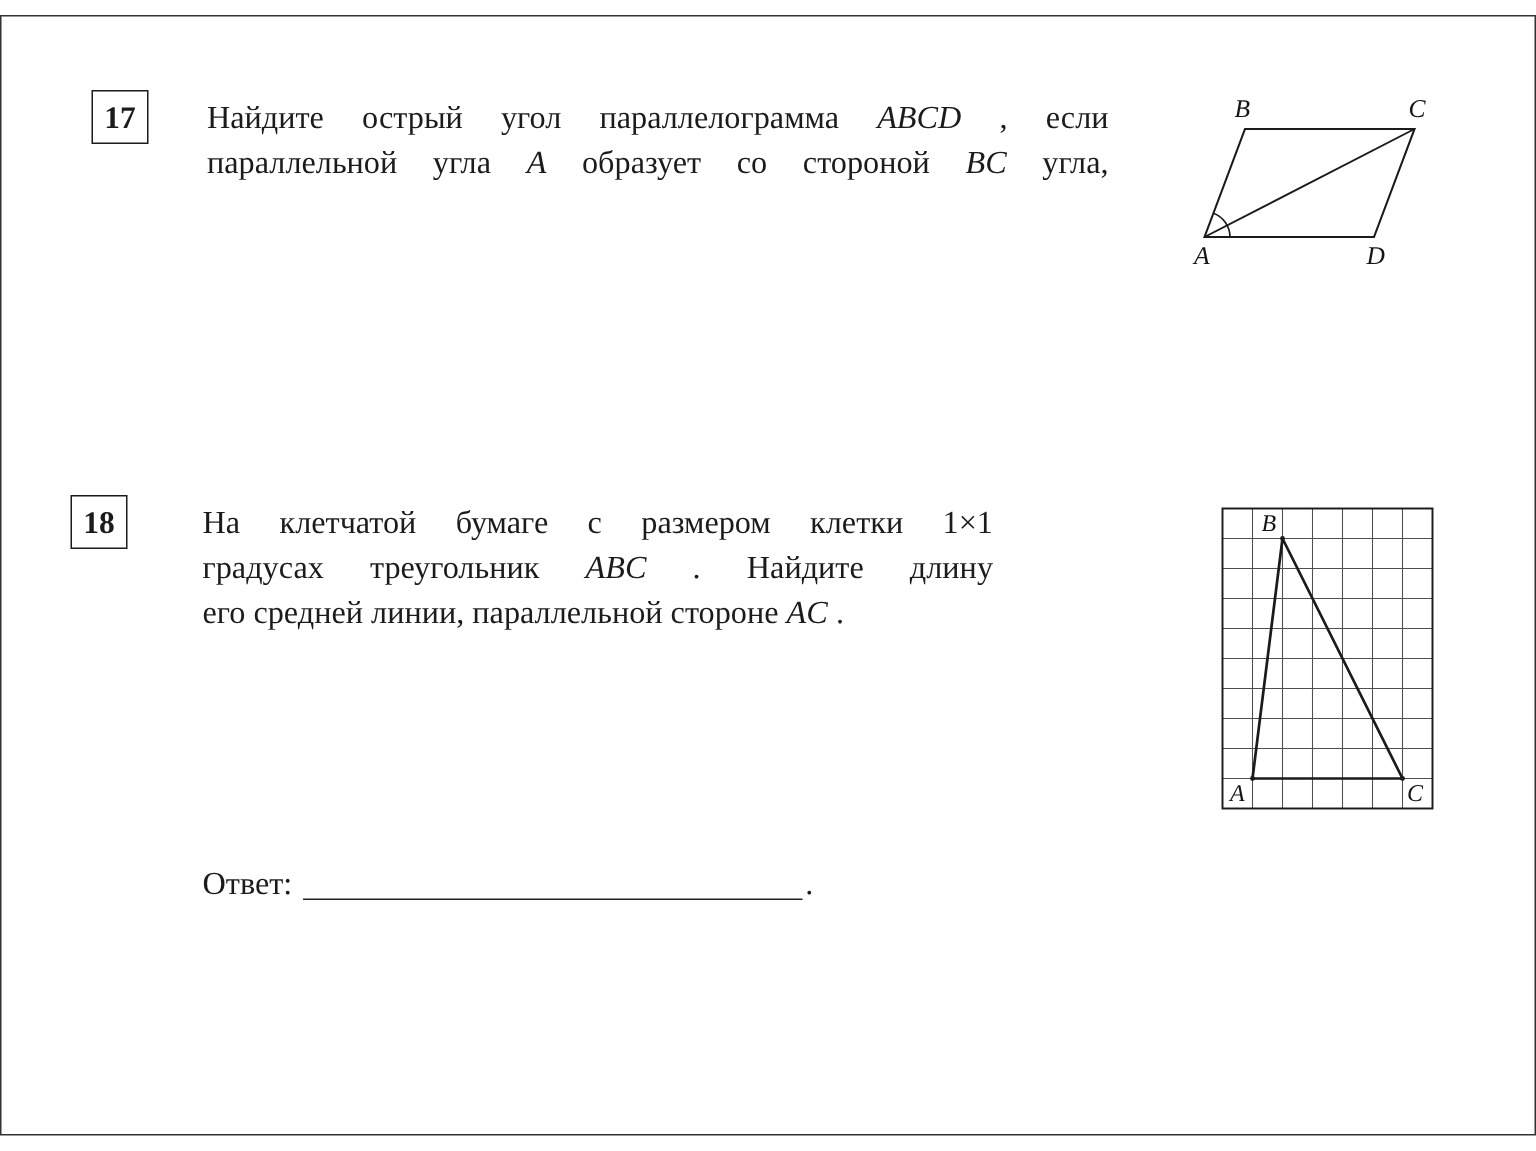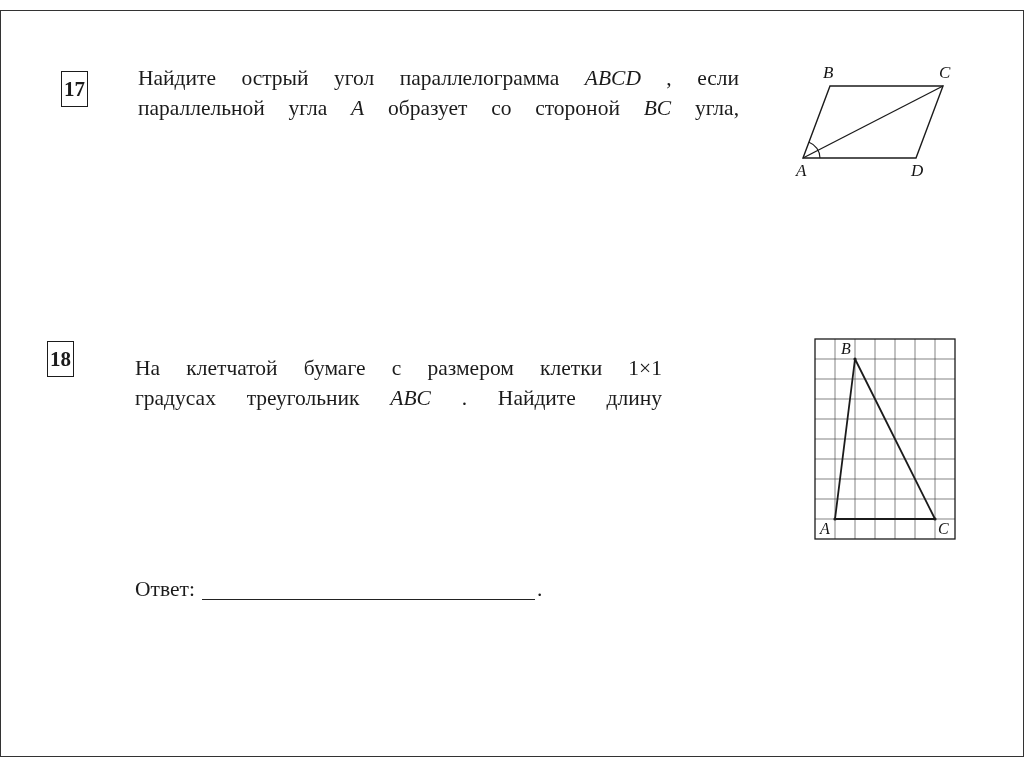--- a/index.html
+++ b/index.html
@@ -11,39 +11,38 @@
     color:#1b1b1b;
     overflow:hidden;
   }
   .frame {
     position:absolute; left:0; right:0; top:10px; bottom:10px;
     border:1px solid #333333;
     pointer-events:none;
   }
   .numbox {
     position:absolute;
-    width:27px; height:36px;
+    width:38px; height:36px;
     border:1.6px solid #1b1b1b;
     display:flex; align-items:center; justify-content:center;
     font-weight:bold; font-size:21px;
     background:#fff;
-    margin-top:11px;
   }
   #box17 { left:61px; top:60px; }
   #box18 { left:47px; top:330px; }
 
   .ptext {
     position:absolute;
     font-size:21.5px;
     line-height:30px;
     color:#1b1b1b;
     font-family:Liberation Serif, serif;
   }
   #p17text { left:138px; top:63px; width:601px; }
-  #p18text { left:135px; top:353px; width:527px; }
+  #p18text { left:135px; top:333px; width:527px; }
 
   .jline { text-align:justify; text-align-last:justify; white-space:normal; }
   .jline.last { text-align:justify; text-align-last:left; }
   .var { font-style:italic; }
 
   .figure { position:absolute; }
   #fig17 { left:793px; top:58px; }
   #fig18 { left:814px; top:338px; }
 
   .flbl {
@@ -98,20 +97,21 @@
   </svg>
 </div>
 
 <div class="numbox" id="box18">
   <span>18</span>
 </div>
 
 <div class="ptext" id="p18text">
   <div class="jline"><span>На клетчатой бумаге с размером клетки 1×1</span></div>
   <div class="jline"><span>градусах треугольник </span><span class="var">ABC</span><span> . Найдите длину</span></div>
+  <div class="jline last"><span>его средней линии, параллельной стороне </span><span class="var">AC</span><span> .</span></div>
 </div>
 
 <div class="figure" id="fig18">
   <svg width="142" height="202" viewBox="0 0 142 202">
 
     <path d="M21 1V201 M41 1V201 M61 1V201 M81 1V201 M101 1V201 M121 1V201 M1 21H141 M1 41H141 M1 61H141 M1 81H141 M1 101H141 M1 121H141 M1 141H141 M1 161H141 M1 181H141" fill="none" stroke-width="0.7" stroke="#4f4f4f"></path>
 
     <rect x="1" y="1" width="140" height="200" fill="none" stroke-width="1.3" stroke="#1b1b1b"></rect>
 
     <path d="M41 21 L21 181 L121 181 Z" fill="none" stroke-width="1.8" stroke-linejoin="round" stroke="#1b1b1b"></path>

